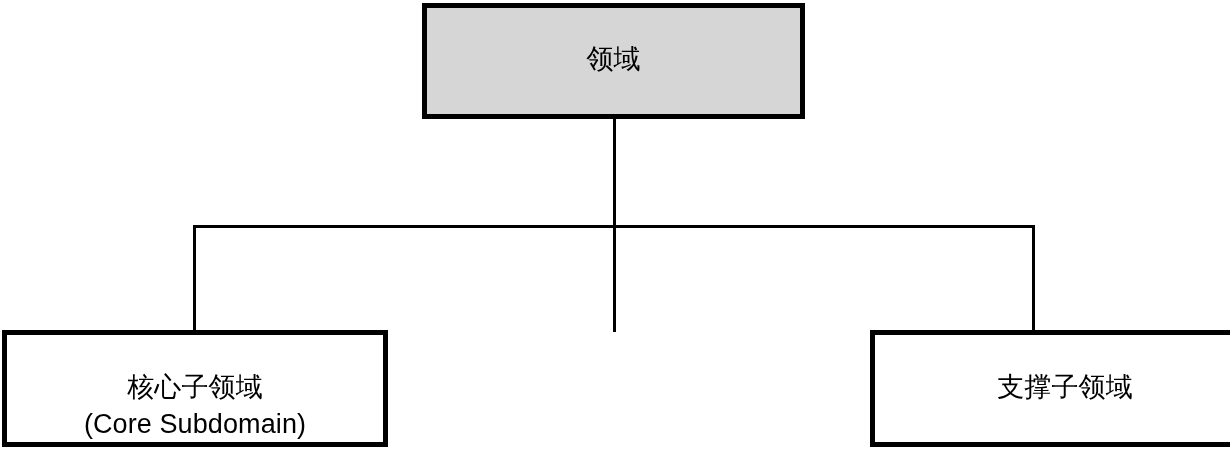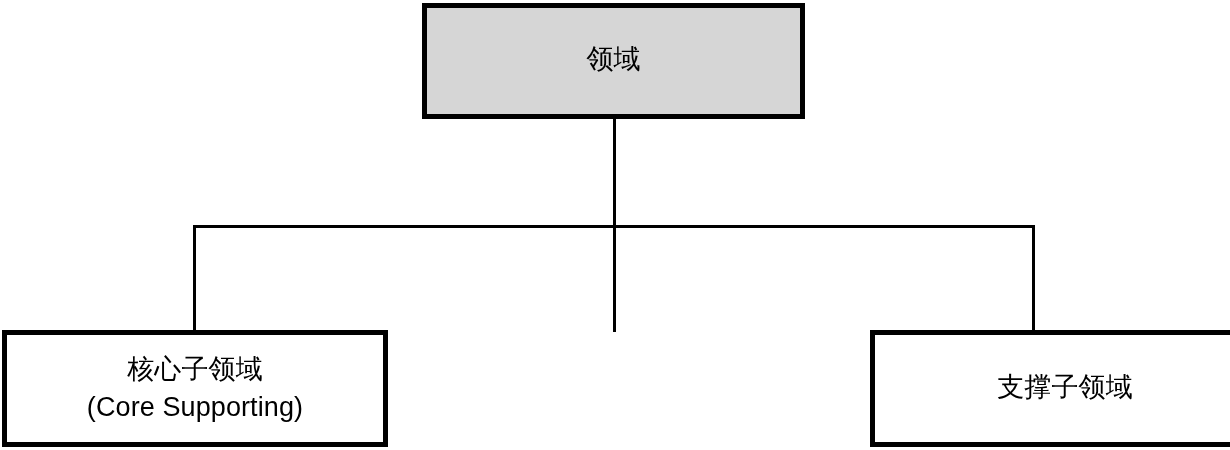--- a/index.html
+++ b/index.html
@@ -47,20 +47,21 @@
     top: 3px;
     width: 383px;
     height: 116px;
     background: #d6d6d6;
   }
   .node-child-1 {
     left: 2px;
     top: 330px;
     width: 386px;
     height: 117px;
+    justify-content: flex-end;
   }
   .node-child-2 {
     left: 421px;
     top: 330px;
     width: 387px;
     height: 117px;
   }
   .node-child-3 {
     left: 870px;
     top: 330px;
@@ -110,21 +111,21 @@
   <div class="connector conn-h conn-bus"></div>
   <div class="connector conn-v conn-drop-left"></div>
   <div class="connector conn-v conn-drop-right"></div>
 
   <div class="node node-root">
     <div class="label-cn">领域</div>
   </div>
 
   <div class="node node-child-1">
     <div class="label-cn">核心子领域</div>
-    <div class="label-en">(Core Supporting)</div>
+    <div class="label-en">(Core Subdomain)</div>
   </div>
 
 
   <div class="node node-child-3">
     <div class="label-cn">支撑子领域</div>
   </div>
 
 </div>
 
 </body></html>

